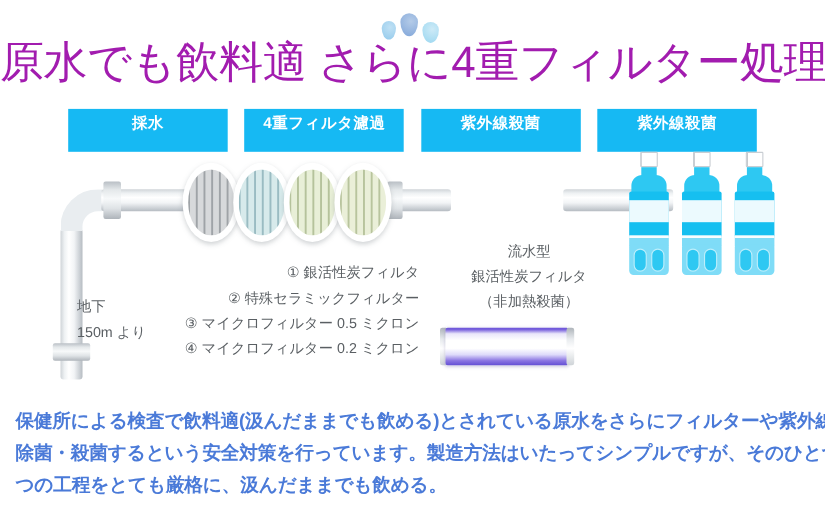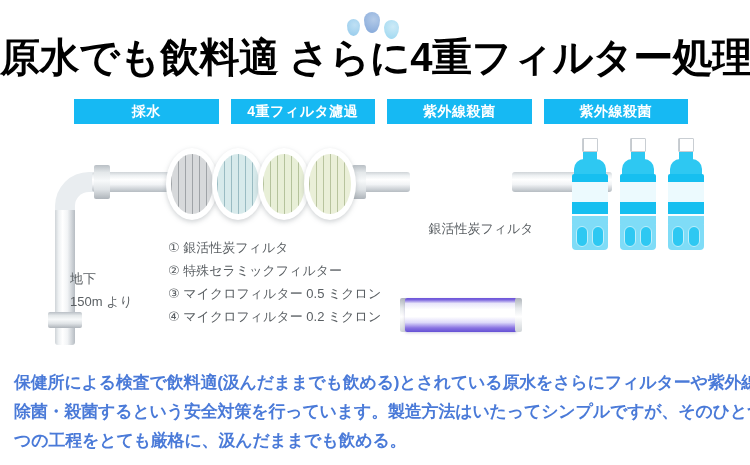--- a/index.html
+++ b/index.html
@@ -41,47 +41,46 @@
 
   
   .headline {
     position: absolute;
     left: 0;
     top: 36px;
     width: 750px;
     text-align: center;
     font-size: 40px;
     line-height: 1.06;
-    font-weight: 700;
+    font-weight: 400;
     letter-spacing: -0.5px;
-    color: #000000;
+    color: #a21caf;
     white-space: nowrap;
   }
 
   
   .steps {
     position: absolute;
     left: 62px;
     top: 99px;
     width: 626px;
     display: flex;
     justify-content: space-between;
   }
   .step {
     width: 145px;
-    height: 25px;
+    height: 39px;
     background: #16b9f3;
     color: #ffffff;
     font-size: 14px;
     font-weight: 700;
     line-height: 25px;
     text-align: center;
     letter-spacing: 0.5px;
     white-space: nowrap;
-    margin-left: 12px;
   }
 
   
   .stage {
     position: absolute;
     left: 0;
     top: 130px;
     width: 750px;
     height: 215px;
   }
@@ -271,21 +270,21 @@
 
   
   .anno {
     position: absolute;
     color: #5a5f63;
     font-size: 13px;
     line-height: 1.75;
     white-space: nowrap;
   }
   .anno-left   { left: 70px;  top: 268px; text-align: left; }
-  .filter-list { left: 168px; top: 236px; text-align: left; font-size: 13px; line-height: 1.78; }
+  .filter-list { left: 168px; top: 236px; text-align: right; font-size: 13px; line-height: 1.78; }
   .anno-uv     { left: 400px; top: 218px; width: 162px; text-align: center; line-height: 1.72; }
   .anno-bottle { left: 566px; top: 266px; width: 160px; text-align: center; line-height: 1.72; }
   .filter-list div, .anno-left div, .anno-uv div, .anno-bottle div { white-space: nowrap; }
 
   
   .footer {
     position: absolute;
     left: 14px;
     top: 368px;
     width: 724px;
@@ -393,21 +392,23 @@
       <span>③</span>
       <span>マイクロフィルター 0.5 ミクロン</span>
     </div>
     <div>
       <span>④</span>
       <span>マイクロフィルター 0.2 ミクロン</span>
     </div>
   </div>
 
   <div class="anno anno-uv">
+    <div>流水型</div>
     <div>銀活性炭フィルタ</div>
+    <div>（非加熱殺菌）</div>
   </div>
 
 
   <div class="footer">
     <div>保健所による検査で飲料適(汲んだままでも飲める)とされている原水をさらにフィルターや紫外線で</div>
     <div>除菌・殺菌するという安全対策を行っています。製造方法はいたってシンプルですが、そのひとつひと</div>
     <div>つの工程をとても厳格に、汲んだままでも飲める。</div>
   </div>
 
 </div>

